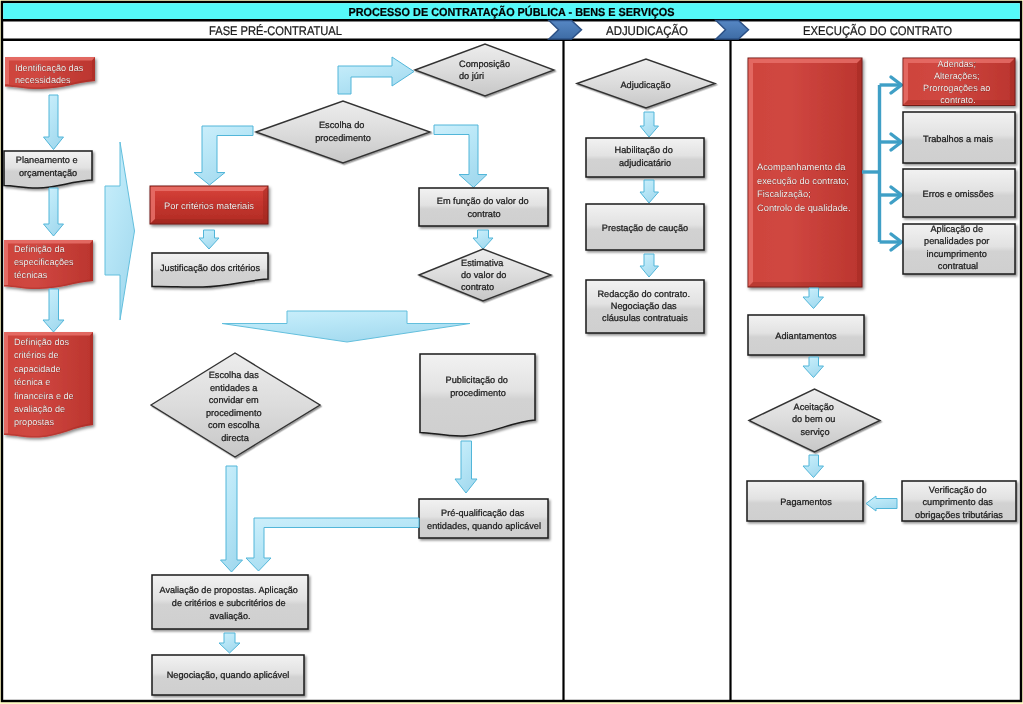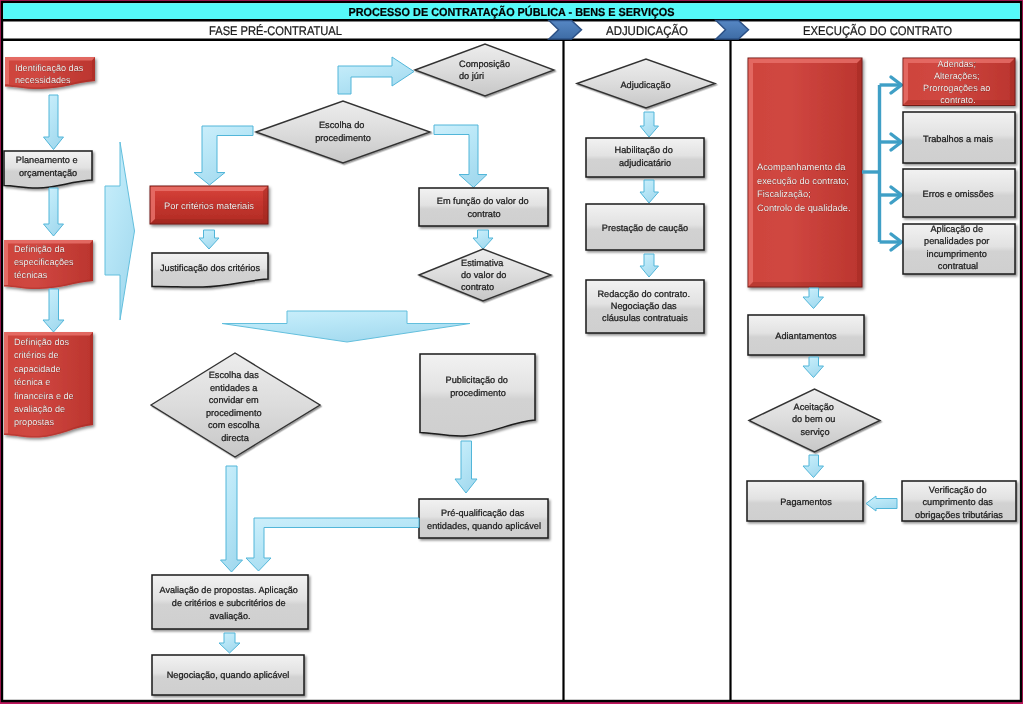--- a/index.html
+++ b/index.html
@@ -1,19 +1,19 @@
 <!DOCTYPE html>
 <html><head>
 <meta charset="utf-8">
 <title>Processo de Contratação Pública</title>
 <style>
   html,body{margin:0;padding:0;background:#ffffff;}
   body{width:1023px;height:704px;overflow:hidden;
        font-family:"Liberation Sans",sans-serif;}
-  #stage{position:relative;width:1023px;height:704px;background:#be185d;}
+  #stage{position:relative;width:1023px;height:704px;background:#fef9c3;}
   svg#chart{display:block;position:absolute;left:0;top:0;}
   .lbl{font-family:"Liberation Sans",sans-serif;
        -webkit-font-smoothing:antialiased;
        text-rendering:geometricPrecision;}
   svg text{ paint-order: stroke fill; }
   .lbl{ stroke-width:0.22px; stroke:currentColor; }
 </style>
 </head>
 <body>
 

